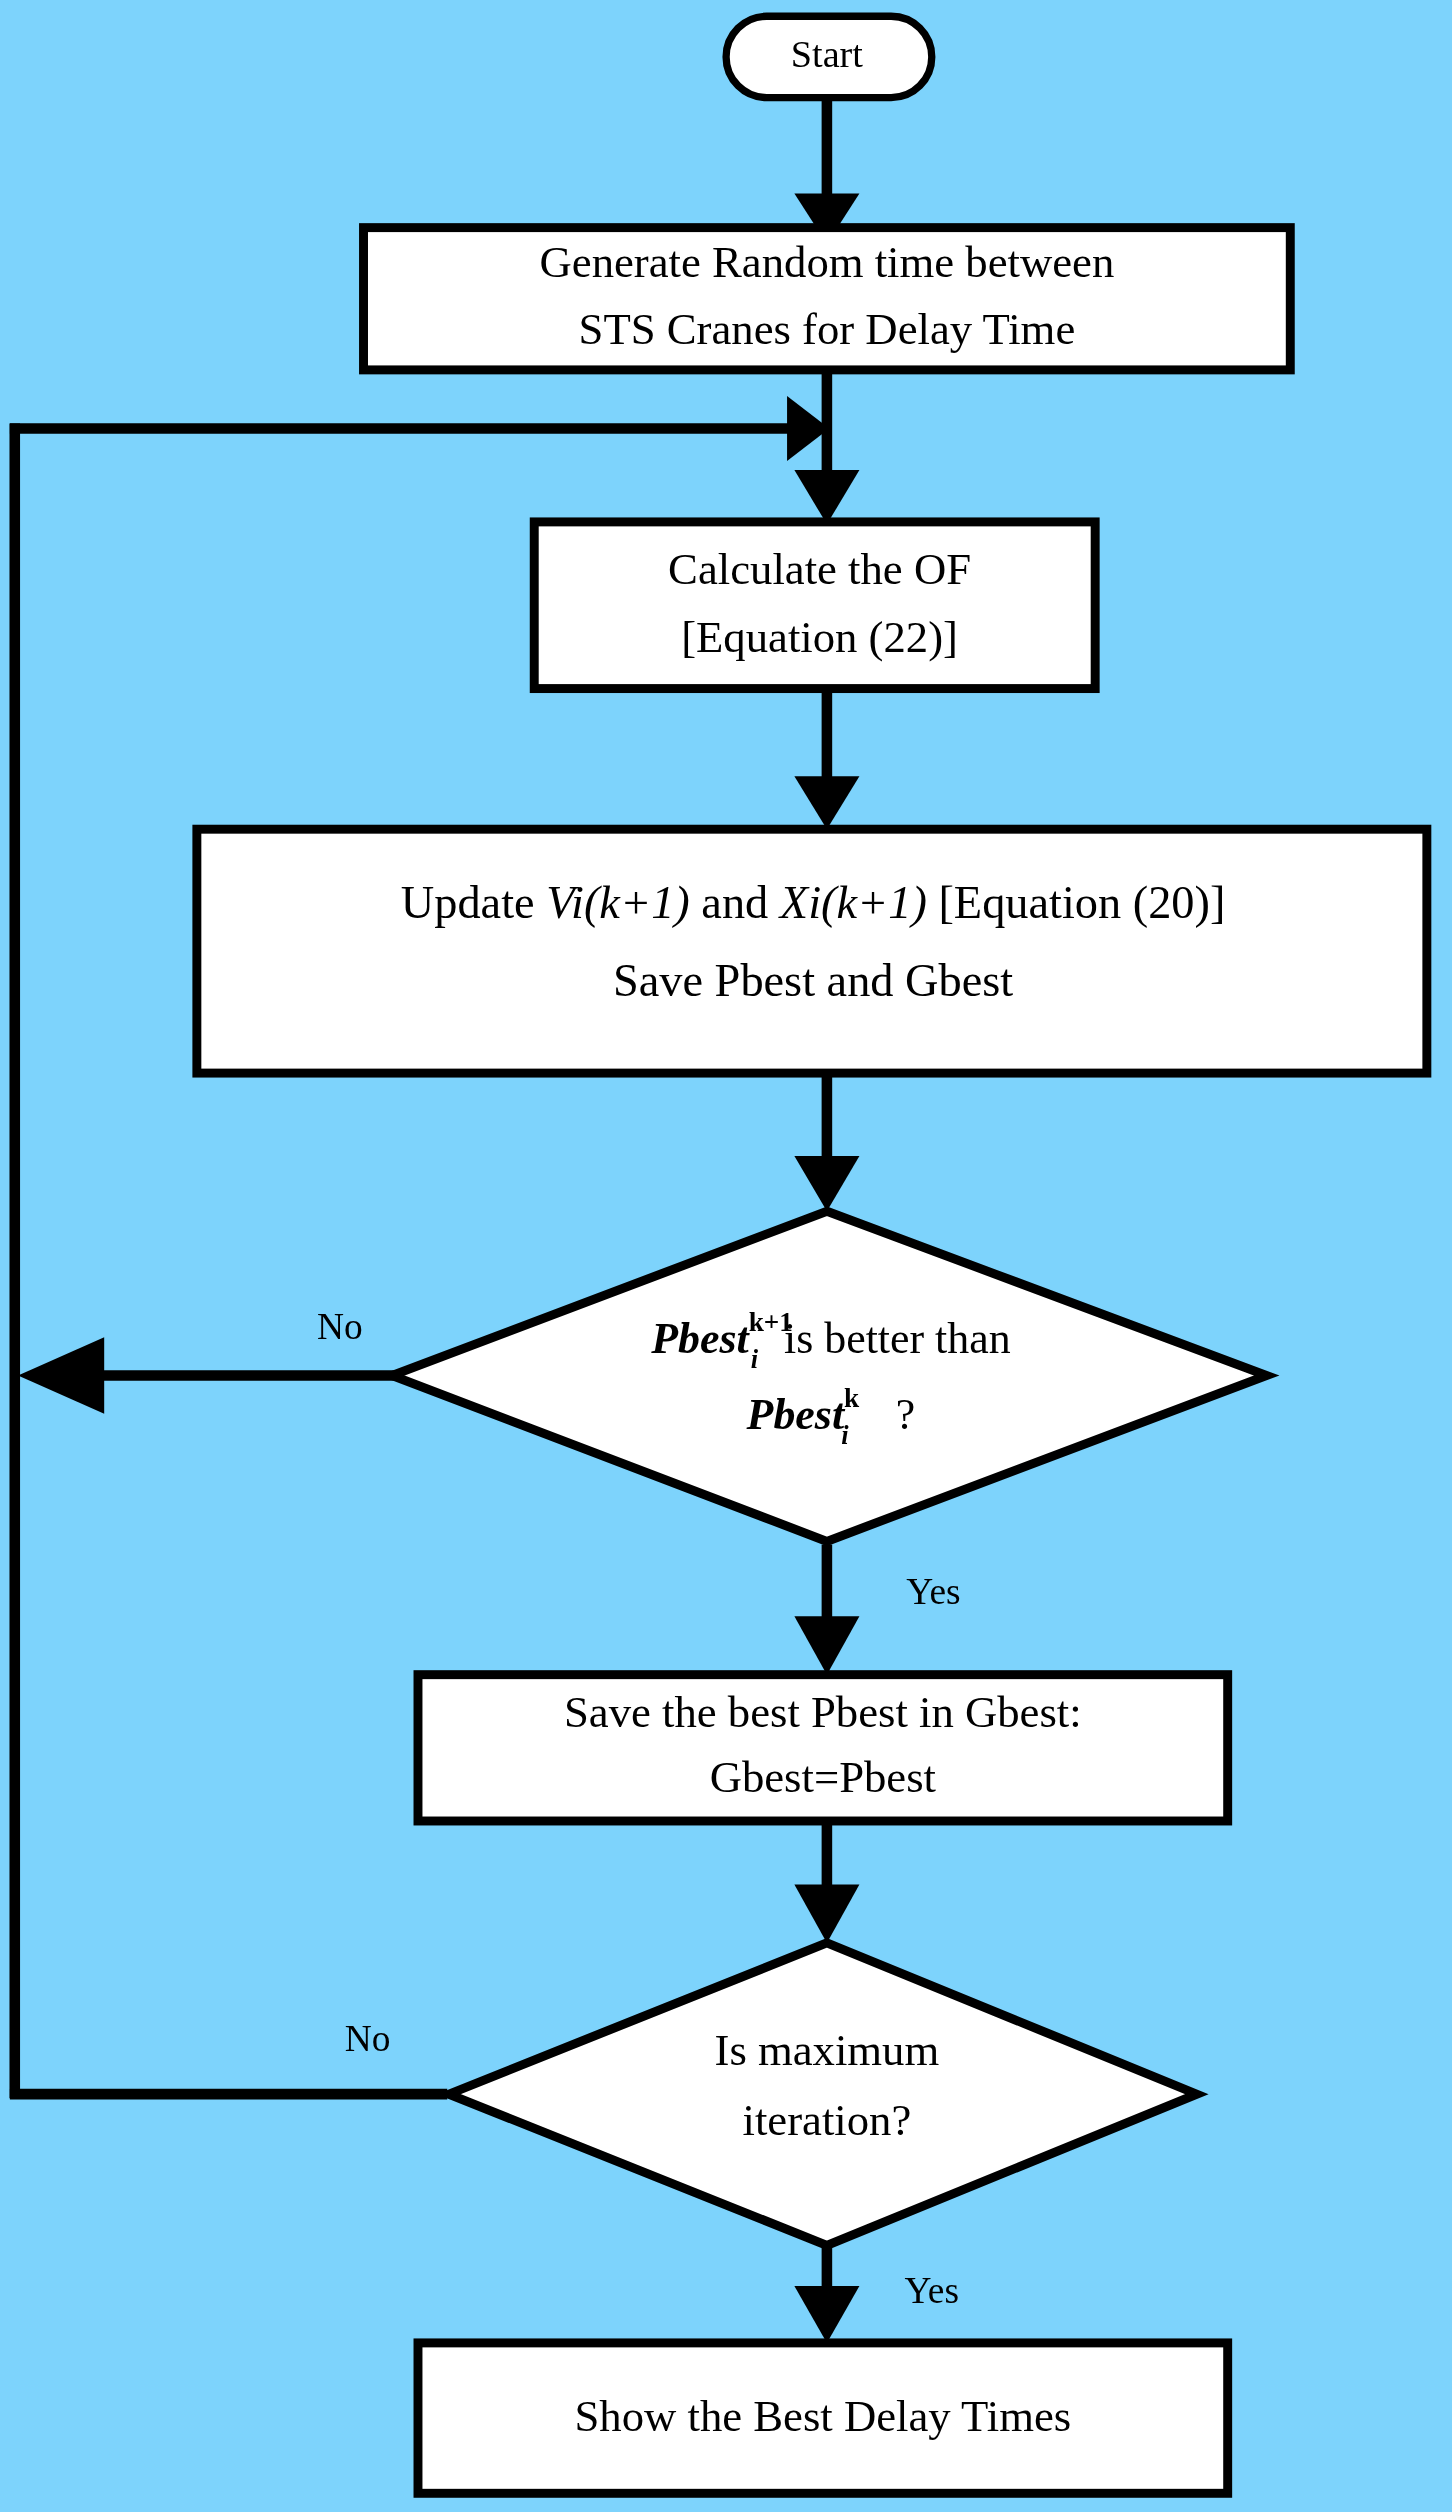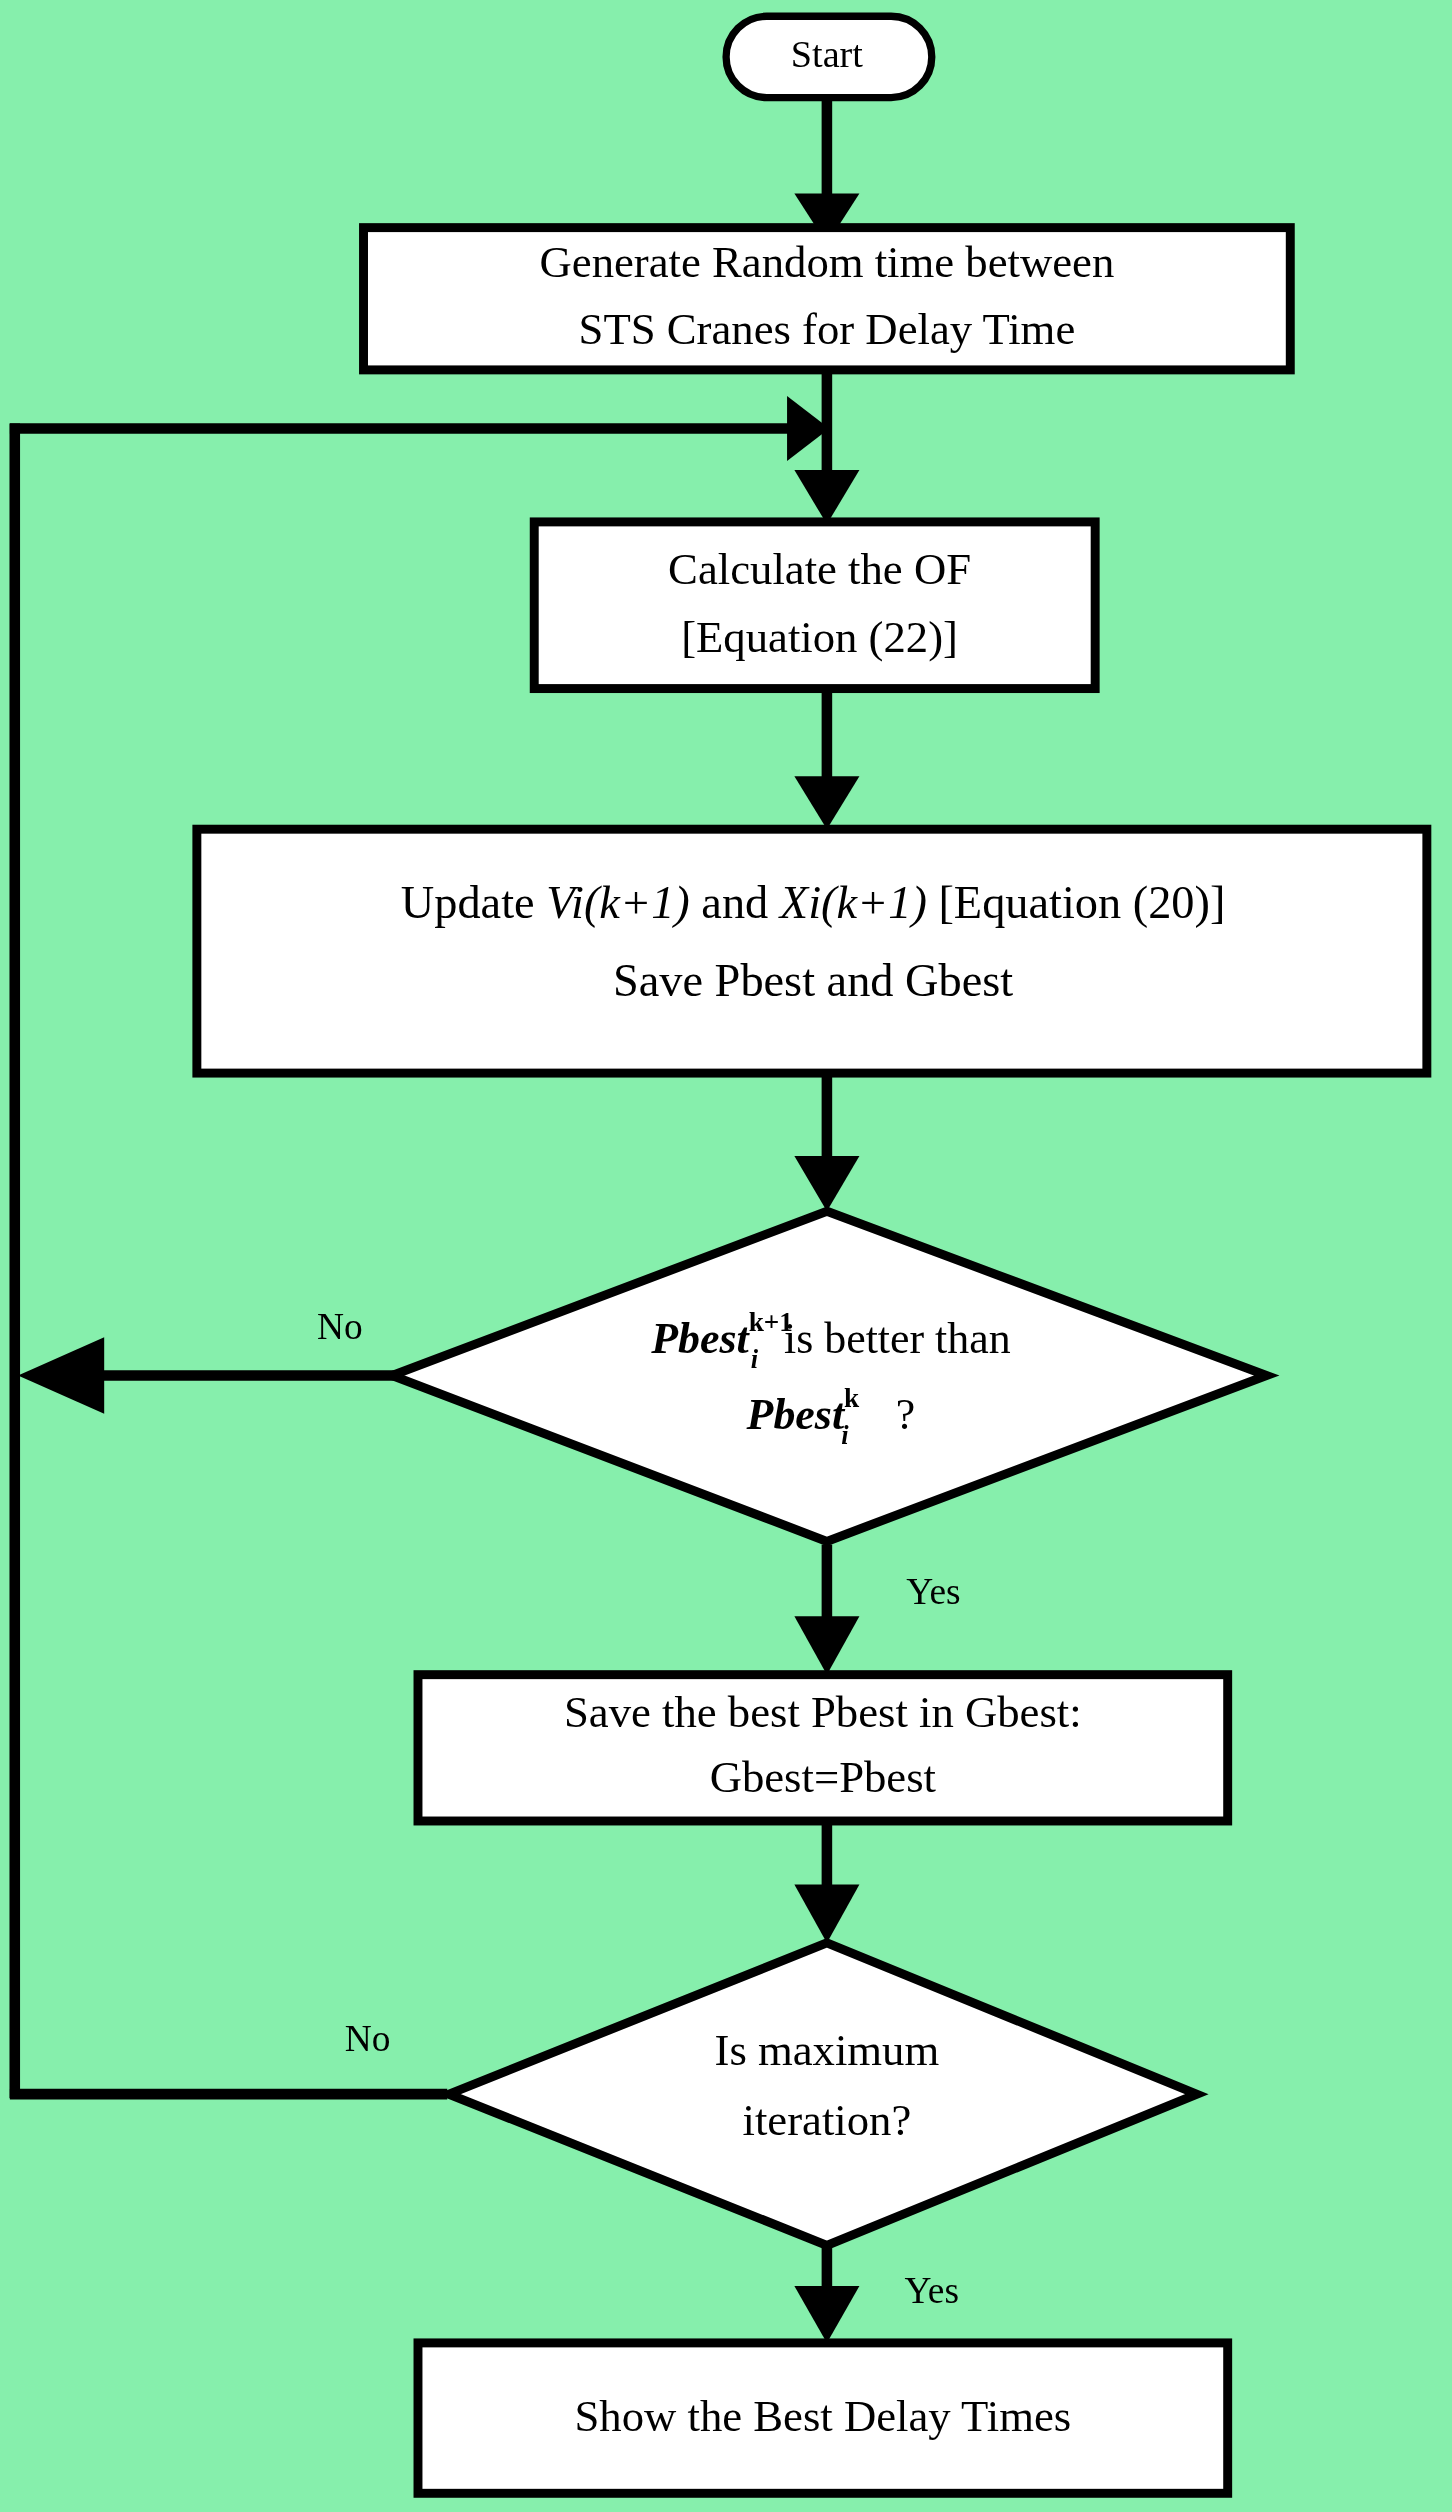--- a/index.html
+++ b/index.html
@@ -8,21 +8,21 @@
     padding: 0;
     background: #ffffff;
   }
   body {
     font-family: "Liberation Serif", "DejaVu Serif", serif;
   }
   #flowchart-root {
     position: relative;
     width: 1453px;
     height: 2512px;
-    background: #86efac;
+    background: #7dd3fc;
     overflow: hidden;
   }
   svg.fc {
     display: block;
     width: 1453px;
     height: 2512px;
   }
   .shape-line {
     fill: #ffffff;
     stroke: #000000;

